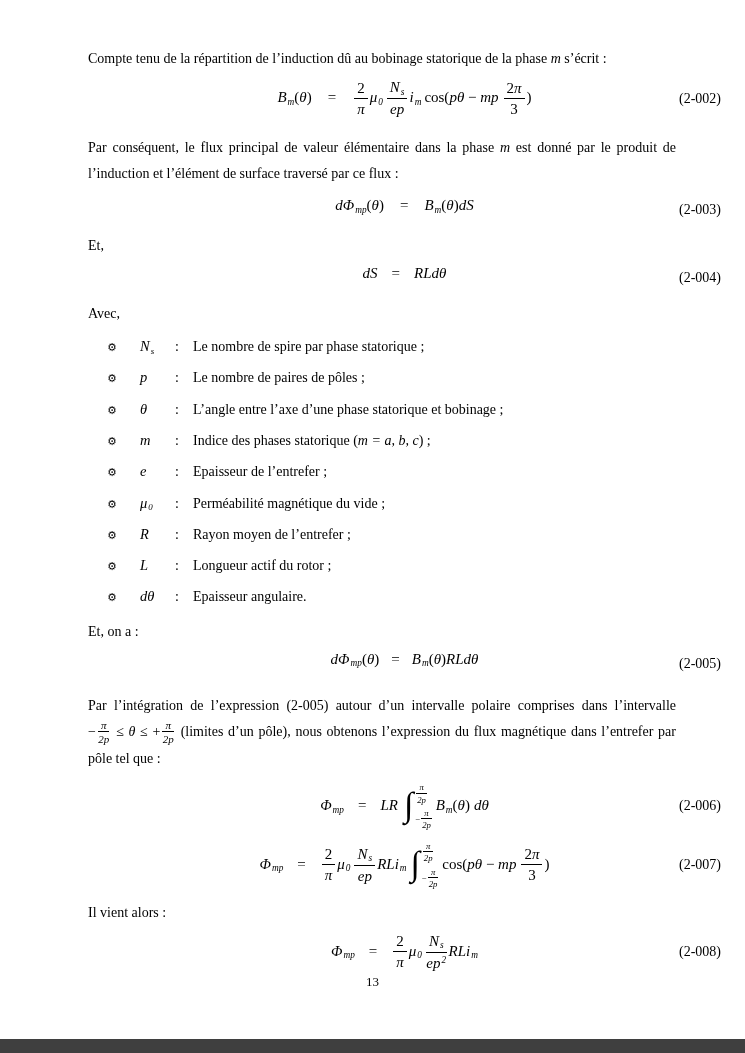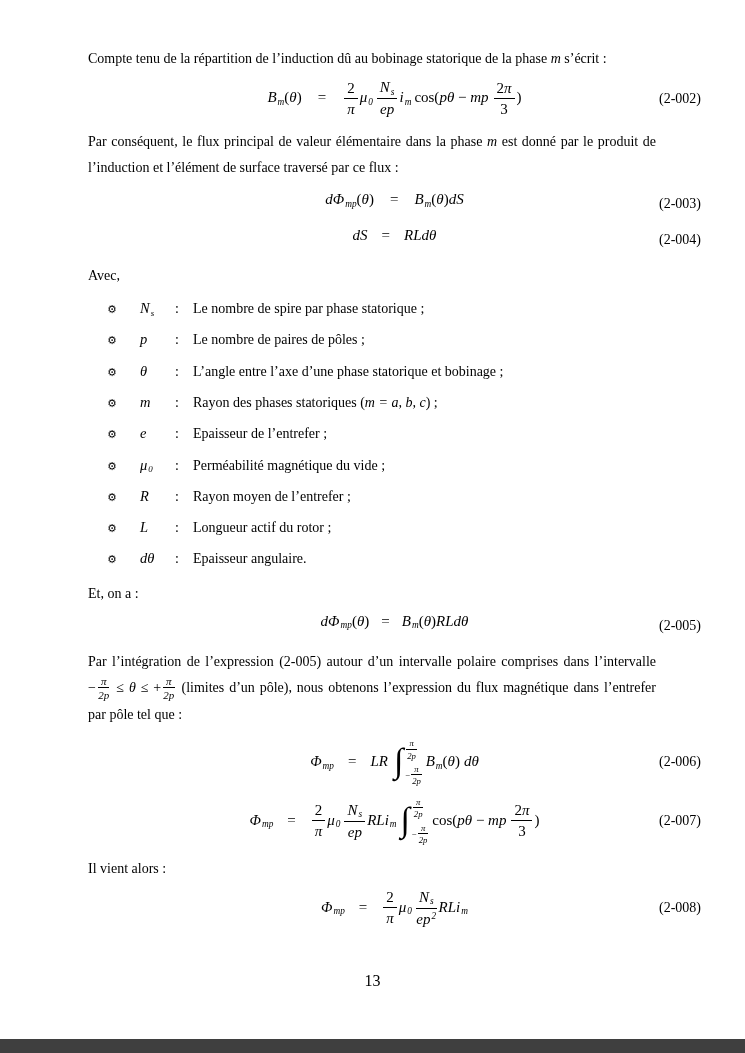--- a/index.html
+++ b/index.html
@@ -1,24 +1,24 @@
 <!DOCTYPE html>
 <html><head>
 <meta charset="utf-8">
 <style>
   html,body { margin:0; padding:0; background:#ffffff; }
   body { width:745px; }
   .page {
     width:745px; height:1039px; background:#ffffff; position:relative;
-    box-sizing:border-box; padding:46px 44px 0 88px;
+    box-sizing:border-box; padding:46px 24px 0 88px;
     font-family:"Liberation Serif", serif; font-size:14px; color:#000;
   }
   .below-page { width:745px; height:14px; background:#3f3f3f; }
 
-  p.para { margin:4px 45px 10px 0; line-height:26px; text-align:justify; }
+  p.para { margin:16px 45px 10px 0; line-height:26px; text-align:justify; }
   p.lead { margin:0 45px 6px 0; line-height:26px; }
   p.para i, p.lead i { font-style:italic; }
 
   
   .eq-block { position:relative; margin:6px 0 10px 0; }
   .eq-inner { text-align:center; font-size:15px; min-height:26px; }
   .eq-num { position:absolute; right:0; top:50%; transform:translateY(-50%); font-size:14px; }
 
   .mi { font-style:italic; white-space:pre; }
   .mr { font-style:normal; white-space:pre; }
@@ -46,21 +46,21 @@
   .sym-row { display:flex; line-height:26.6px; align-items:baseline; }
   .sym-row .bullet { margin-left:19px; width:33px; font-size:11px;
                      font-family:"DejaVu Sans", sans-serif; }
   .sym-row .sym { width:35px; font-size:14.5px; }
   .sym-row .sym i { font-style:italic; }
   .sym-row .sym sub { font-style:italic; }
   .sym-row .colon { width:18px; }
   .sym-row .desc { flex:1; }
   .sym-row .desc i { }
 
-  .page-num { position:absolute; bottom:49px; left:0; right:0; text-align:center; font-size:16px; }
+  .page-num { position:absolute; bottom:49px; left:0; right:0; text-align:center; font-size:13px; }
 </style>
 </head>
 <body>
 
 <div class="page">
 
   <p class="lead"><span>Compte tenu de la répartition de l’induction dû au bobinage statorique de la phase </span><i>m</i><span> s’écrit :</span></p>
 
   <div class="eq-block">
     <div class="eq-inner"><span class="mi">B<sub>m</sub></span><span class="mr">(</span><span class="mi">θ</span><span class="mr">)</span><span class="msp" style="width: 16px;"></span><span class="mr">=</span><span class="msp" style="width: 16px;"></span><span class="frac">
@@ -76,20 +76,21 @@
     <span class="eq-num">(2-002)</span>
   </div>
 
   <p class="para"><span>Par conséquent, le flux principal de valeur élémentaire dans la phase </span><i>m</i><span> est donné par  le produit de l’induction et l’élément de surface traversé par ce flux :</span></p>
 
   <div class="eq-block">
     <div class="eq-inner"><span class="mi">dΦ<sub>mp</sub></span><span class="mr">(</span><span class="mi">θ</span><span class="mr">)</span><span class="msp" style="width: 16px;"></span><span class="mr">=</span><span class="msp" style="width: 16px;"></span><span class="mi">B<sub>m</sub></span><span class="mr">(</span><span class="mi">θ</span><span class="mr">)</span><span class="mi">dS</span></div>
     <span class="eq-num">(2-003)</span>
   </div>
 
+  <p class="lead">Et,</p>
 
   <div class="eq-block">
     <div class="eq-inner"><span class="mi">dS</span><span class="msp" style="width: 14px;"></span><span class="mr">=</span><span class="msp" style="width: 14px;"></span><span class="mi">RLdθ</span></div>
     <span class="eq-num">(2-004)</span>
   </div>
 
   <p class="lead">Avec,</p>
 
   <div class="sym-list">
 
@@ -111,21 +112,21 @@
       <span class="bullet">⚙</span>
       <span class="sym"><i>θ</i><sub></sub></span>
       <span class="colon">:</span>
       <span class="desc"><span>L’angle entre l’axe d’une phase statorique et bobinage ;</span><i></i><span></span></span>
     </div>
 
     <div class="sym-row">
       <span class="bullet">⚙</span>
       <span class="sym"><i>m</i><sub></sub></span>
       <span class="colon">:</span>
-      <span class="desc"><span>Rayon des phases statoriques (</span><i>m = a, b, c</i><span>) ;</span></span>
+      <span class="desc"><span>Indice des phases statorique (</span><i>m = a, b, c</i><span>) ;</span></span>
     </div>
 
     <div class="sym-row">
       <span class="bullet">⚙</span>
       <span class="sym"><i>e</i><sub></sub></span>
       <span class="colon">:</span>
       <span class="desc"><span>Epaisseur de l’entrefer ;</span><i></i><span></span></span>
     </div>
 
     <div class="sym-row">

